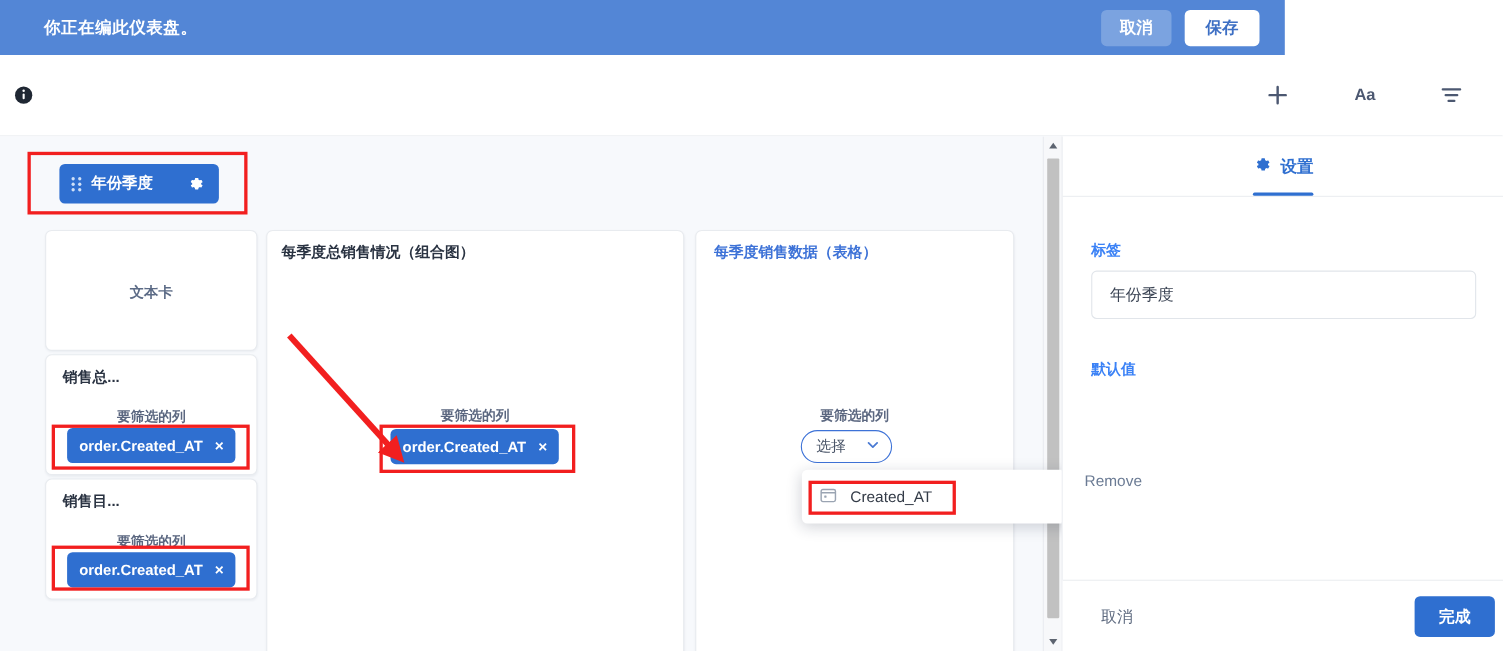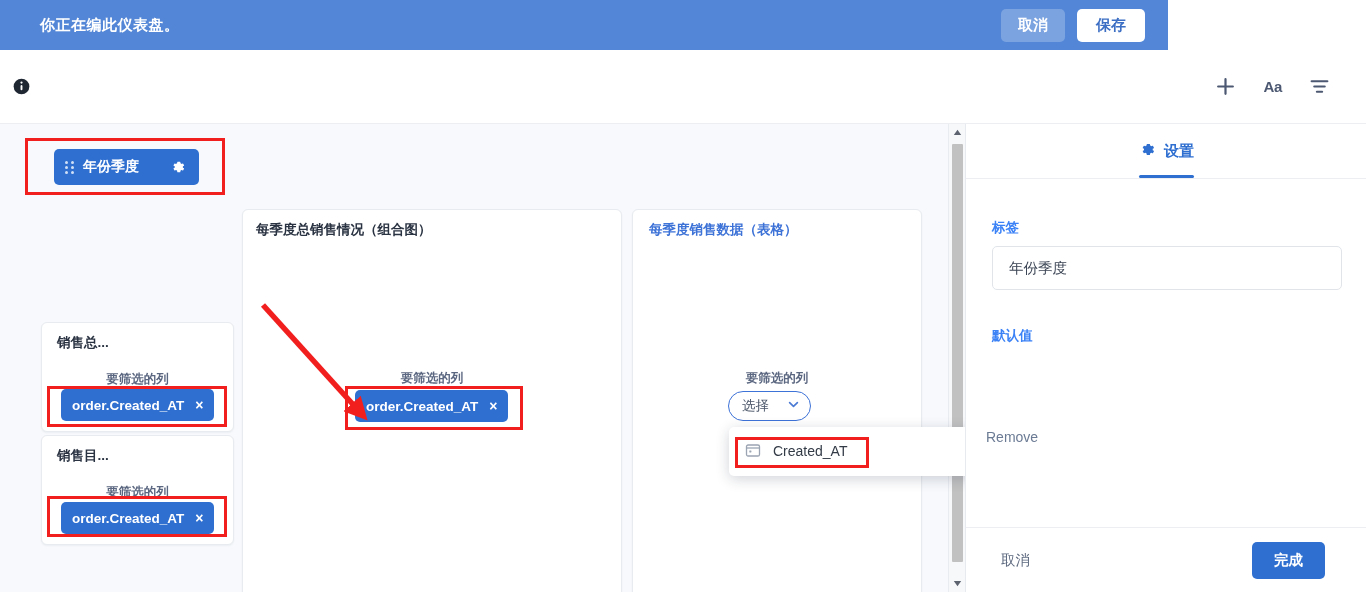--- a/index.html
+++ b/index.html
@@ -66,21 +66,21 @@
   .info-icon {
     margin-left: 13px;
     width: 17px; height: 17px;
     display: inline-flex; align-items: center; justify-content: center;
   }
   .header-icons {
     margin-left: auto; margin-right: 36px;
     display: flex; align-items: center; gap: 27px;
     color: #4c5871;
   }
-  .hicon { display: inline-flex; align-items: center; justify-content: center; cursor: pointer; }
+  .hicon { display: inline-flex; align-items: center; justify-content: center; cursor: pointer; margin-left: 32px; }
   .aa-icon { font-size: 15px; font-weight: 700; color: #4c5871; letter-spacing: -0.3px; }
 
   
   .main {
     position: absolute; left: 0; top: 124px;
     width: 1366px; height: 468px;
     display: flex;
   }
 
   
@@ -305,21 +305,21 @@
     background: #ffffff;
   }
   .btn-cancel-panel {
     margin-left: 29px;
     background: none; border: none;
     font-size: 14.5px; color: #5f6b80;
     font-family: inherit;
     cursor: pointer;
   }
   .btn-done-panel {
-    margin-left: auto; margin-right: 42px;
+    margin-left: auto; margin-right: 8px;
     background: #2f6fd0; color: #ffffff;
     border: none; border-radius: 5px;
     font-size: 14.5px; font-weight: 700;
     padding: 9px 22px;
     font-family: inherit;
     cursor: pointer;
   }
 </style>
 </head>
 <body>
@@ -370,20 +370,23 @@
         </span>
       <span class="filter-pill-label">年份季度</span>
       <span class="pill-gear">
         <svg width="16" height="16" viewBox="0 0 20 20" fill="#ffffff">
             <path d="M10 6.6a3.4 3.4 0 100 6.8 3.4 3.4 0 000-6.8zm0 5.2a1.8 1.8 0 110-3.6 1.8 1.8 0 010 3.6z"></path>
             <path d="M17.4 11.5l-1.3-.7a6.4 6.4 0 000-1.6l1.3-.7a.5.5 0 00.2-.6l-1.1-2a.5.5 0 00-.6-.2l-1.4.5a6.4 6.4 0 00-1.4-.8l-.2-1.5a.5.5 0 00-.5-.4H9.6a.5.5 0 00-.5.4l-.2 1.5c-.5.2-1 .5-1.4.8l-1.4-.5a.5.5 0 00-.6.2l-1.1 2a.5.5 0 00.2.6l1.3.7a6.4 6.4 0 000 1.6l-1.3.7a.5.5 0 00-.2.6l1.1 2a.5.5 0 00.6.2l1.4-.5c.4.3.9.6 1.4.8l.2 1.5c0 .2.2.4.5.4h2.8c.3 0 .5-.2.5-.4l.2-1.5c.5-.2 1-.5 1.4-.8l1.4.5a.5.5 0 00.6-.2l1.1-2a.5.5 0 00-.2-.6z"></path>
           </svg>
       </span>
     </div>
 
+    <div class="card" style="left:41px; top:85px; width:193px; height:110px;">
+      <div class="card-center-label" style="top:47px;">文本卡</div>
+    </div>
 
     <div class="card" style="left:41px; top:198px; width:193px; height:110px;">
       <div class="card-title" style="left:15px; top:11px;">销售总...</div>
       <div class="col-label" style="left:0; top:48px; width:100%;">要筛选的列</div>
       <div class="chip" style="left:19px; top:66px;">
         <span>order.Created_AT</span>
         <span class="chip-x">×</span>
       </div>
     </div>
 

